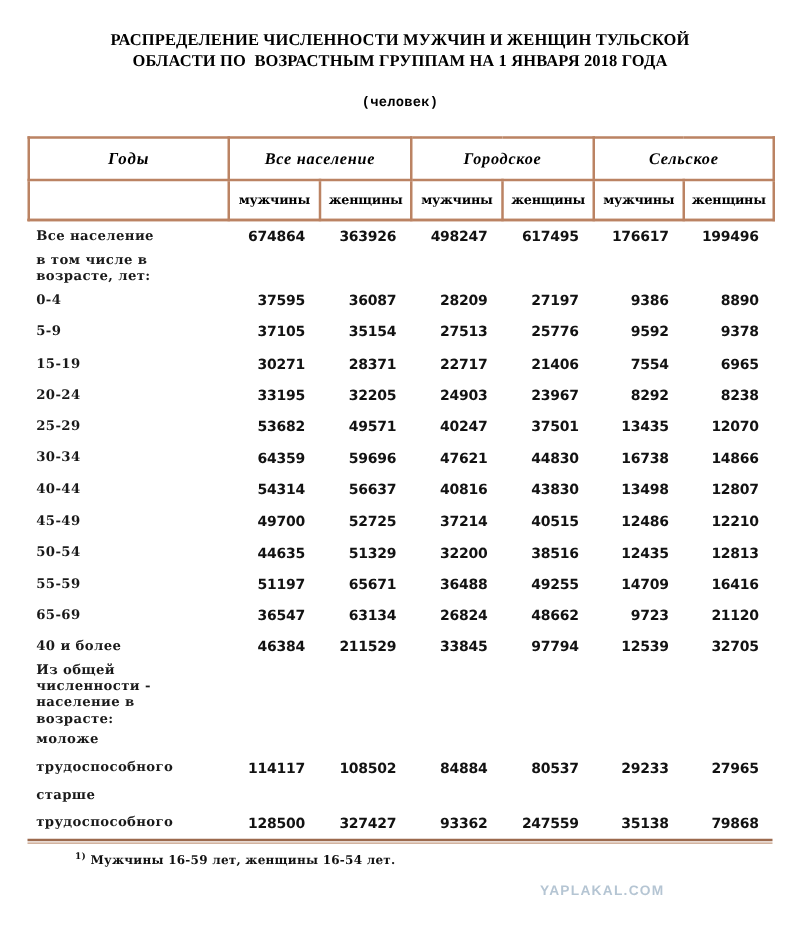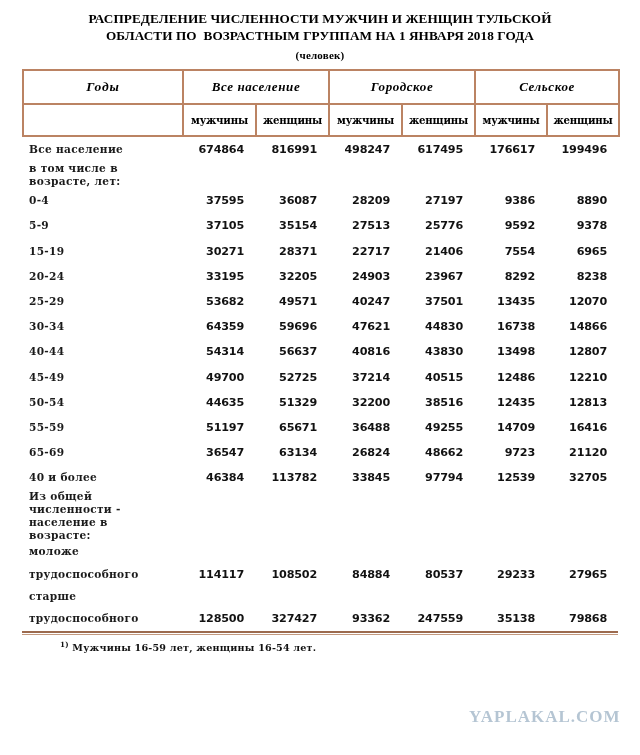--- a/index.html
+++ b/index.html
@@ -10,44 +10,44 @@
   body {
     width: 640px;
     height: 755px;
     position: relative;
     font-family: "Liberation Serif", serif;
     overflow: hidden;
   }
 
   
   .title-block {
-    padding-top: 10px;
+    padding-top: 23px;
     text-align: center;
   }
   .title-line {
     font-family: "Liberation Serif", serif;
     font-weight: bold;
     font-size: 13.2px;
     letter-spacing: 0.1px;
     color: #000;
     line-height: 17px;
     white-space: pre;
   }
   .units-line {
-    font-family: Liberation Serif, serif;
+    font-family: Liberation Mono, monospace;
     font-weight: bold;
     font-size: 11px;
     color: #000;
-    margin-top: 5px;
+    margin-top: 20px;
     letter-spacing: 0.2px;
   }
 
   
   .table-wrap {
-    margin: 8px 0 0 22px;
+    margin: 20px 0 0 22px;
     width: 596px;
     position: relative;
   }
 
   table.grid {
     border-collapse: collapse;
     width: 596px;
     table-layout: fixed;
   }
 
@@ -140,25 +140,25 @@
     font-weight: bold;
     font-size: 9.6px;
     color: #111;
     letter-spacing: 0.2px;
   }
   .footnote sup { font-size: 7.2px; }
 
   
   .watermark {
     position: absolute;
-    left: 469px;
+    left: 432px;
     top: 707px;
-    font-family: Liberation Serif, serif;
-    font-weight: bold;
-    font-size: 17px;
+    font-family: Liberation Sans, sans-serif;
+    font-weight: bold;
+    font-size: 11px;
     letter-spacing: 1px;
     color: rgba(120,150,175,0.55);
     pointer-events: none;
     user-select: none;
     white-space: nowrap;
   }
 </style>
 </head>
 <body>
 
@@ -193,21 +193,21 @@
         <th class="hcell hsub">мужчины</th>
         <th class="hcell hsub">женщины</th>
         <th class="hcell hsub">мужчины</th>
         <th class="hcell hsub">женщины</th>
       </tr>
     </thead>
     <tbody id="table-body">
         <tr class="datarow">
           <td class="lbl indent1">Все население</td>
           <td class="num">674864</td>
-          <td class="num">816991</td>
+          <td class="num">363926</td>
           <td class="num">498247</td>
           <td class="num">617495</td>
           <td class="num">176617</td>
           <td class="num">199496</td>
         </tr>
         <tr class="grp">
           <td class="lbl indent2">в том числе в
 возрасте, лет:</td>
           <td class="num"></td>
           <td class="num"></td>
@@ -311,21 +311,21 @@
           <td class="num">36547</td>
           <td class="num">63134</td>
           <td class="num">26824</td>
           <td class="num">48662</td>
           <td class="num">9723</td>
           <td class="num">21120</td>
         </tr>
         <tr class="datarow">
           <td class="lbl indent3">40 и более</td>
           <td class="num">46384</td>
-          <td class="num">113782</td>
+          <td class="num">211529</td>
           <td class="num">33845</td>
           <td class="num">97794</td>
           <td class="num">12539</td>
           <td class="num">32705</td>
         </tr>
         <tr class="grp">
           <td class="lbl indent1">Из общей
 численности -
 население в
 возрасте:</td>

